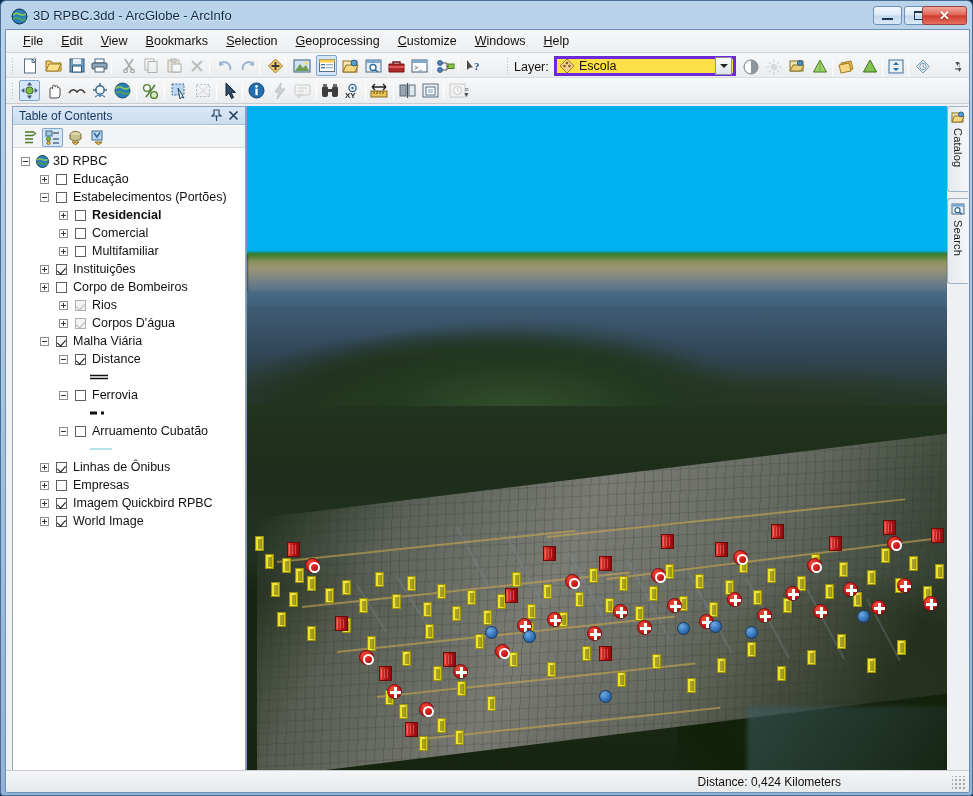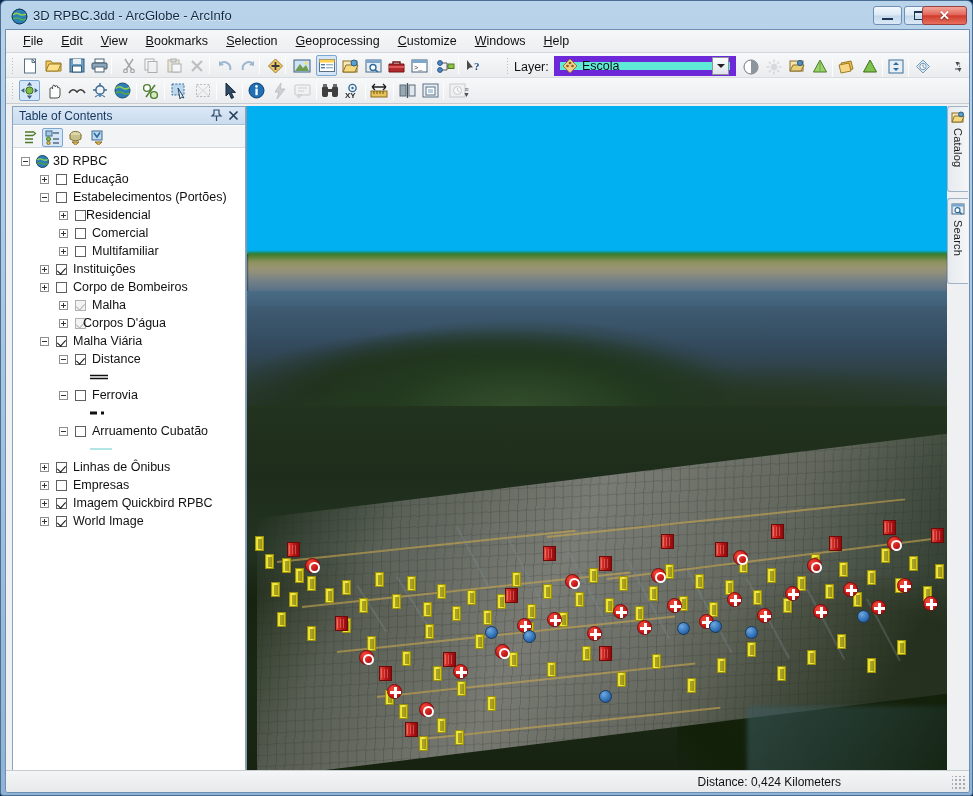--- a/index.html
+++ b/index.html
@@ -107,21 +107,21 @@
     display:flex; flex-direction:column; align-items:center; justify-content:center;
     font-size:7px; color:#4a4d52; line-height:5px; cursor:default;
   }
 
   
   #layer-label {
     position:absolute; left:508px; top:30px; font-size:12.5px; color:#111;
   }
   #layer-combo {
     position:absolute; left:548px; top:26px; width:182px; height:20px;
-    background:#5eead4; border:6px solid #6d28d9; display:flex; align-items:center;
+    background:#fde047; border:3px solid #6d28d9; display:flex; align-items:center;
   }
   #layer-combo .licon { width:16px; height:16px; margin:0 4px 0 2px; flex:0 0 auto;}
   #layer-combo .ltext { font-size:12.5px; color:#111; flex:1 1 auto; }
   #layer-combo .lbtn {
     width:17px; height:18px; margin-right:1px; flex:0 0 auto;
     background:linear-gradient(to bottom,#fbfcfd,#dfe4ea);
     border:1px solid #8b949d;
     display:flex; align-items:center; justify-content:center;
   }
   .caret-dn { width:0;height:0;border-left:4px solid transparent;border-right:4px solid transparent;border-top:4px solid #222; }
@@ -790,21 +790,21 @@
               <span class="lbl" style="left: 60px;">Educação</span>
             </div>
             <div class="node">
               <span class="exp" style="left: 27px;"></span>
               <span class="cb" style="left: 43px;"></span>
               <span class="lbl" style="left: 60px;">Estabelecimentos (Portões)</span>
             </div>
             <div class="node">
               <span class="exp plus" style="left: 46px;"></span>
               <span class="cb" style="left: 62px;"></span>
-              <span class="lbl" style="left: 73px;">Residencial</span>
+              <span class="lbl" style="left: 79px; font-weight: bold;">Residencial</span>
             </div>
             <div class="node">
               <span class="exp plus" style="left: 46px;"></span>
               <span class="cb" style="left: 62px;"></span>
               <span class="lbl" style="left: 79px;">Comercial</span>
             </div>
             <div class="node">
               <span class="exp plus" style="left: 46px;"></span>
               <span class="cb" style="left: 62px;"></span>
               <span class="lbl" style="left: 79px;">Multifamiliar</span>
@@ -815,26 +815,26 @@
               <span class="lbl" style="left: 60px;">Instituições</span>
             </div>
             <div class="node">
               <span class="exp plus" style="left: 27px;"></span>
               <span class="cb" style="left: 43px;"></span>
               <span class="lbl" style="left: 60px;">Corpo de Bombeiros</span>
             </div>
             <div class="node">
               <span class="exp plus" style="left: 46px;"></span>
               <span class="cb gray on" style="left: 62px;"></span>
-              <span class="lbl" style="left: 79px;">Malha</span>
+              <span class="lbl" style="left: 79px;">Rios</span>
             </div>
             <div class="node">
               <span class="exp plus" style="left: 46px;"></span>
               <span class="cb gray on" style="left: 62px;"></span>
-              <span class="lbl" style="left: 70px;">Corpos D'água</span>
+              <span class="lbl" style="left: 79px;">Corpos D'água</span>
             </div>
             <div class="node">
               <span class="exp" style="left: 27px;"></span>
               <span class="cb on" style="left: 43px;"></span>
               <span class="lbl" style="left: 60px;">Malha Viária</span>
             </div>
             <div class="node">
               <span class="exp" style="left: 46px;"></span>
               <span class="cb on" style="left: 62px;"></span>
               <span class="lbl" style="left: 79px;">Distance</span>

